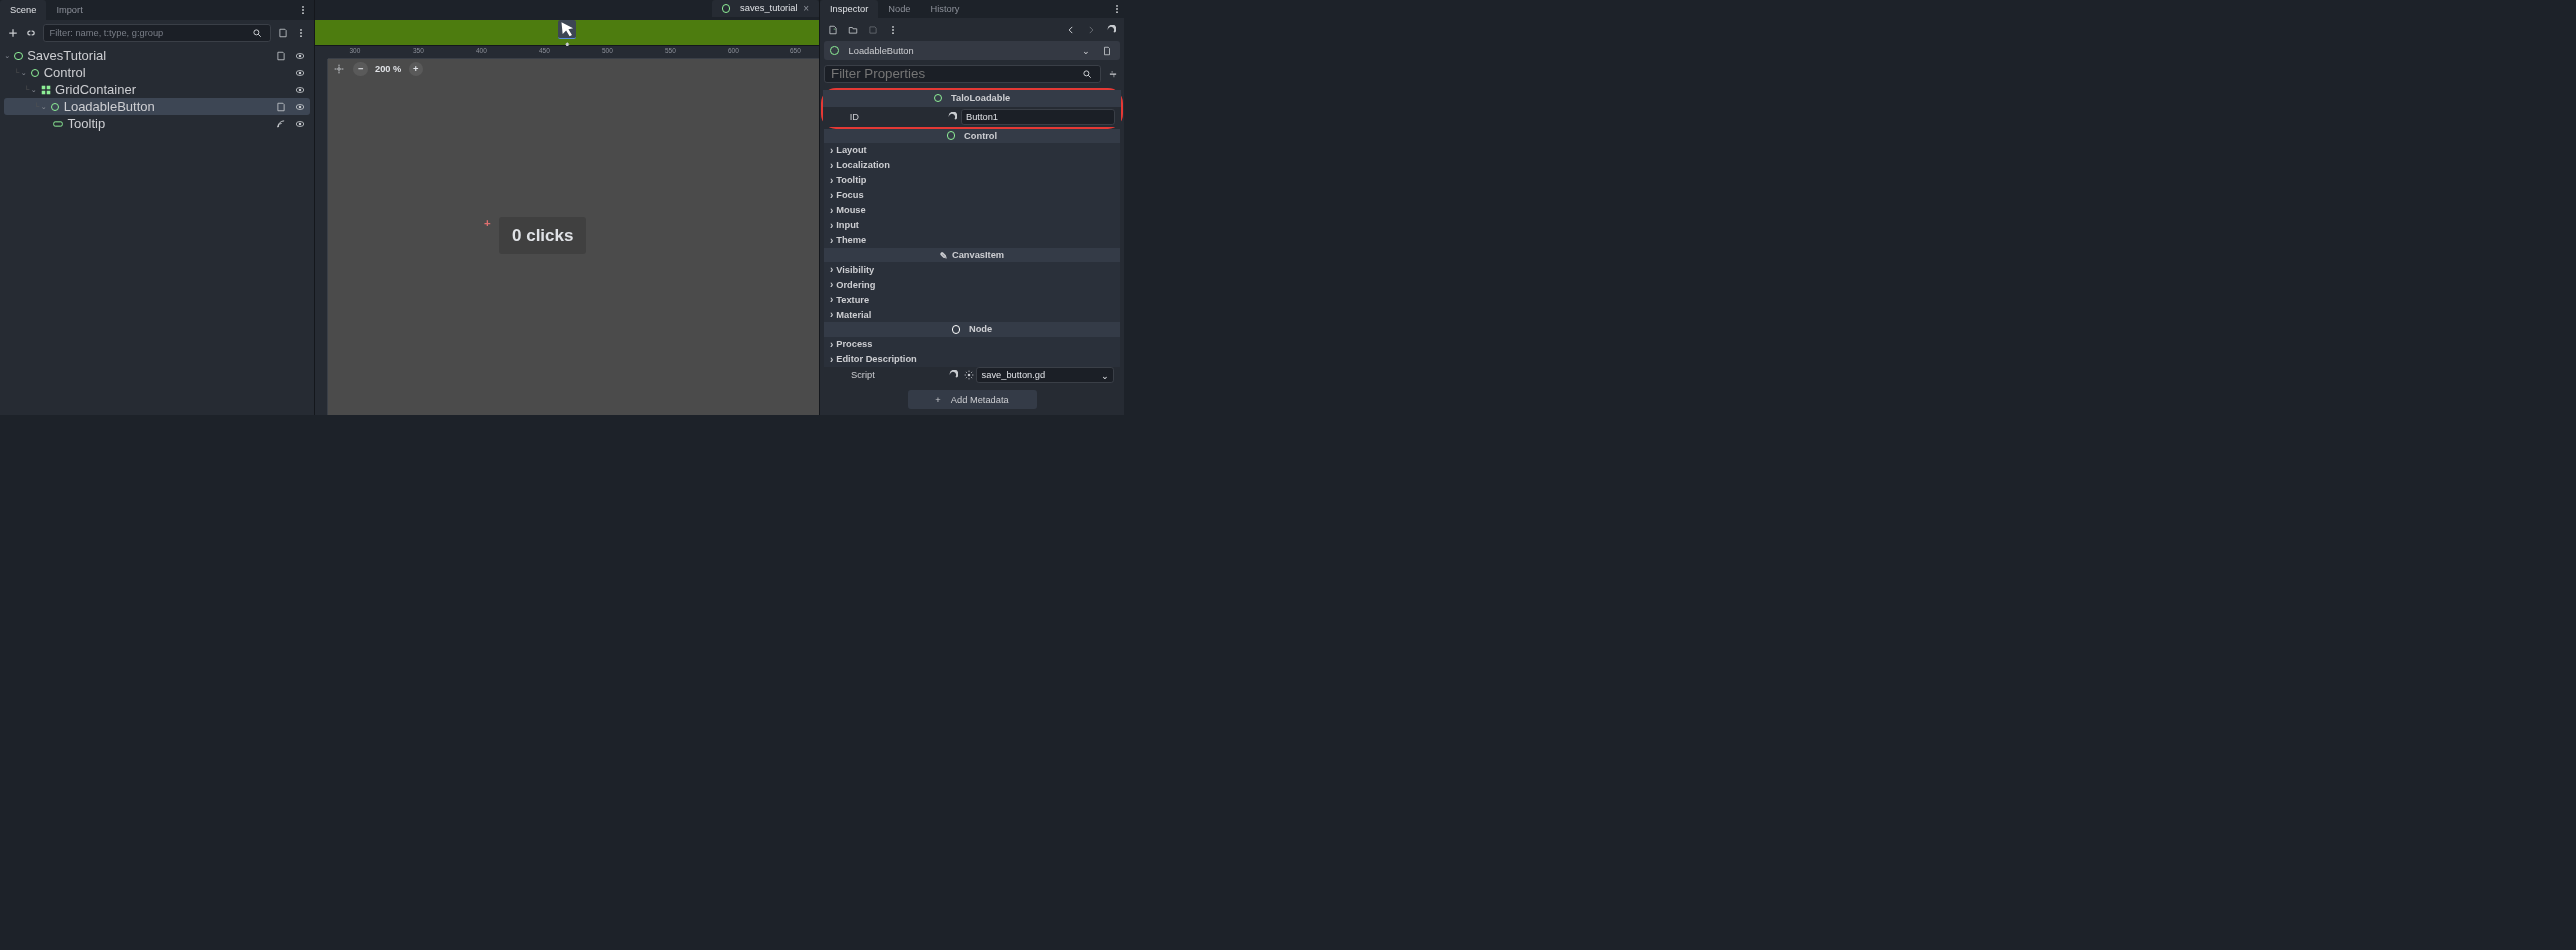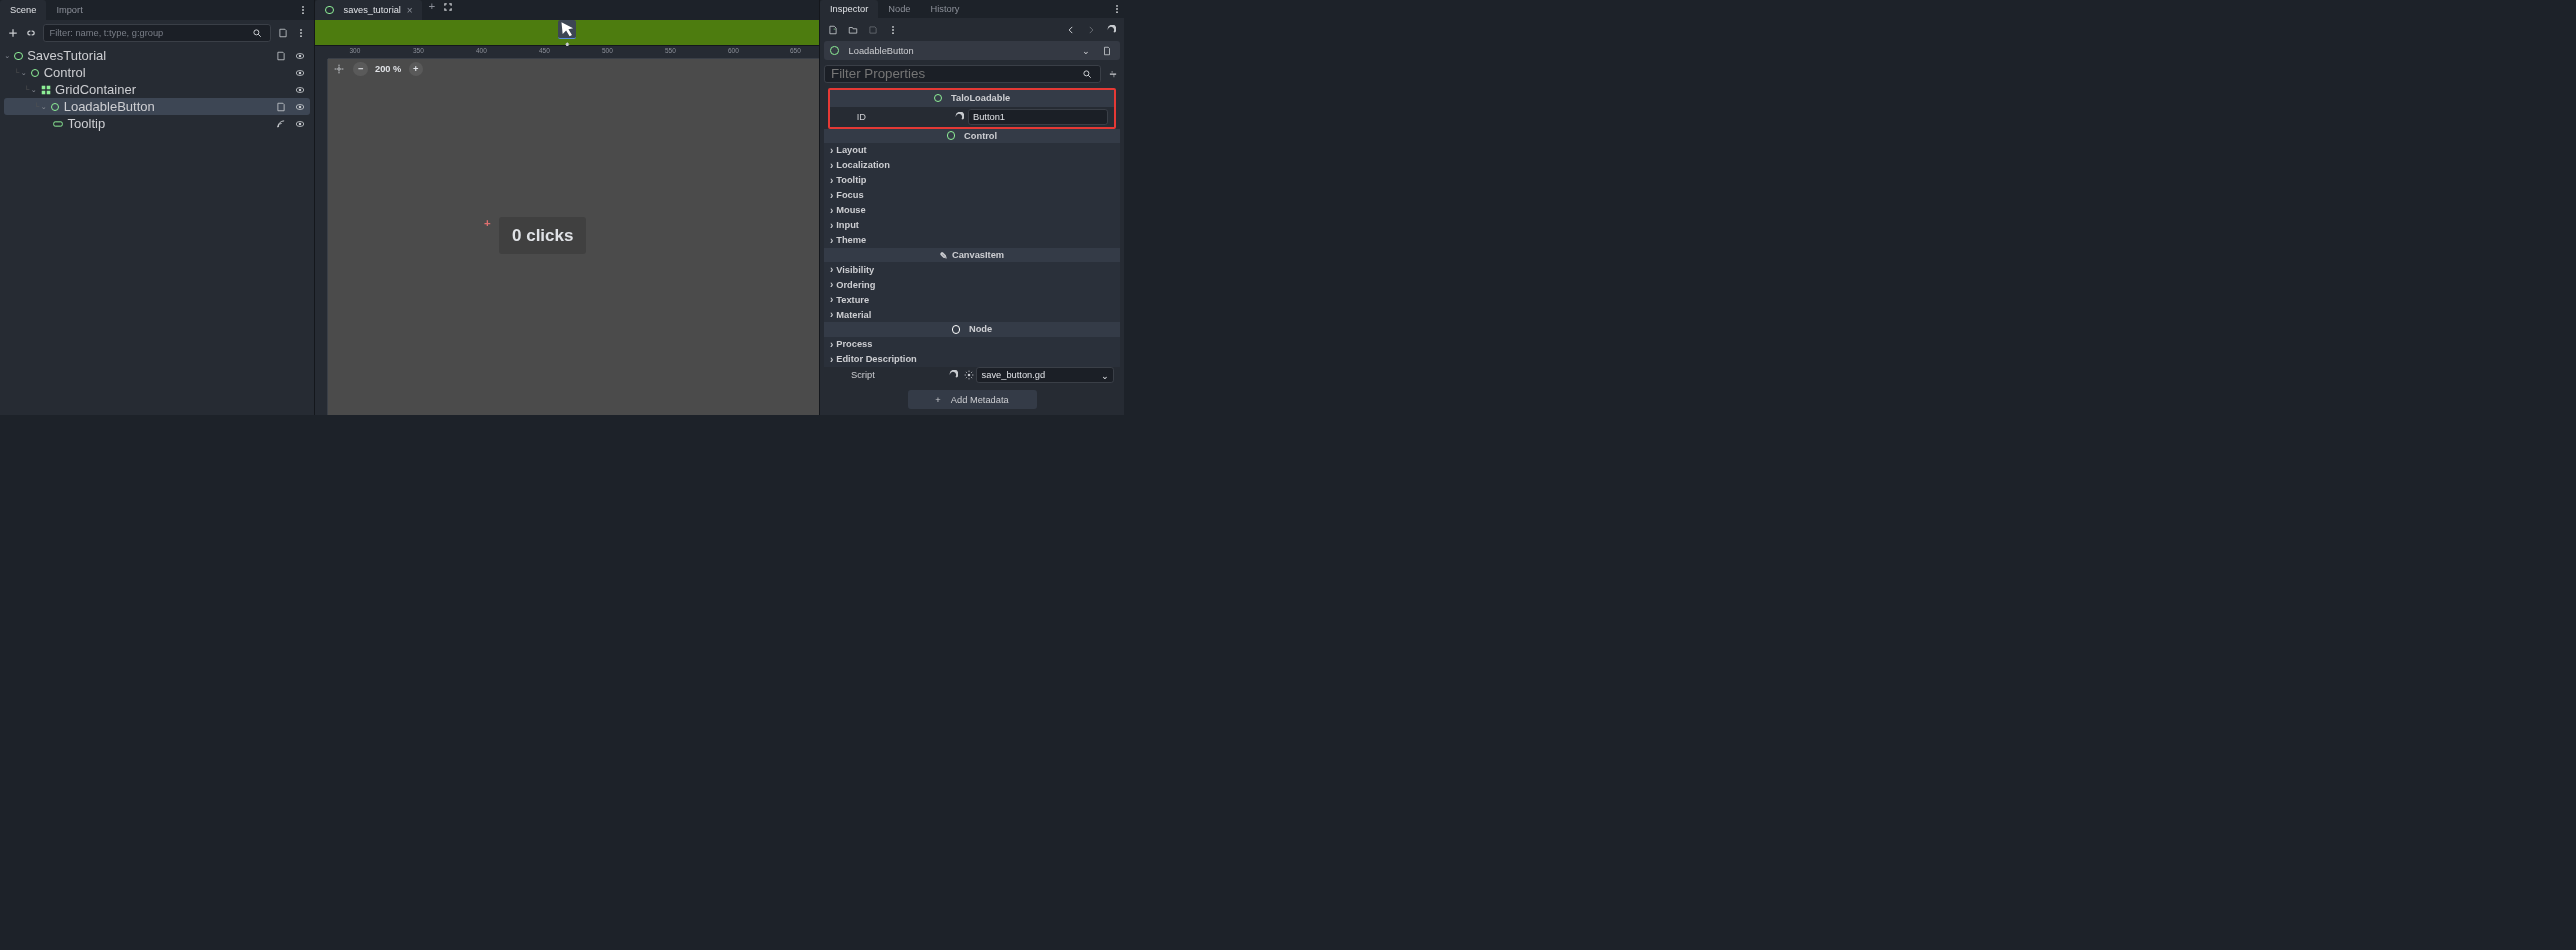--- a/index.html
+++ b/index.html
@@ -35,21 +35,21 @@
   .tree-indent { display: inline-block; }
   .tree-toggle { width: 10px; color: #8c9099; font-size: 7.2px; }
   .node-icon { width: 10px; height: 10px; margin-right: 4.3px; display:flex; align-items:center; justify-content:center; }
   .node-icon.circle { border: 1.1px solid #8eef97; border-radius: 50%; width:8.6px;height:8.6px;}
   .node-icon.grid { color:#8eef97; }
   .node-icon.btn { color:#8eef97; }
   .tree-label { flex: 1; font-size: 13px; }
   .tree-right { display: flex; gap: 4.3px; color: #c9ccd0; }
 
   
-  .center-tabs { display:flex; align-items:flex-start; height:20px; background:#1d2229; }
+  .center-tabs { display:flex; align-items:flex-end; height:20px; background:#1d2229;flex-direction:column; }
   .center-tabs .tab.active { background:#262b33; }
   .center-tabs .add-tab { width:18.6px; display:flex; align-items:center; justify-content:center; color:#8c9099; cursor:pointer; font-size:11.5px;}
   .canvas-toolbar { display:flex; align-items:center; gap:2.9px; height:26px; padding:0 7.2px; background:#4d7c0f; border-bottom:0.7px solid #14171c;flex-direction:column;}
   .tbtn { width:18.6px; height:18.6px; display:flex; align-items:center; justify-content:center; color:#c9ccd0; border-radius:2.2px; cursor:pointer;}
   .tbtn.sel { background:#3d4654; color:#fff; border-bottom:1.4px solid #5a8de0;}
   .tsep { width:0.7px; height:14.3px; background:#3a3f47; margin:0 2.9px;}
   .canvas-area { flex:1; position:relative; background:#4b4b4b; }
   .ruler-h { position:absolute; top:0; left:13px; right:0; height:13px; background:#262b33; border-bottom:0.7px solid #3a3f47; font-size:6.5px; color:#8c9099; overflow:hidden;}
   .ruler-h span { position:absolute; top:0.7px; }
   .ruler-v { position:absolute; top:13px; left:0; bottom:0; width:13px; background:#262b33; border-right:0.7px solid #3a3f47;}
@@ -60,21 +60,21 @@
   .clicks-btn { position:absolute; left:184px; top:171px; background:#404040; color:#e0e2e6; padding:8.6px 13px; font-size:17px; font-weight:600; border-radius:2.9px;}
 
   
   .insp-toolbar { display:flex; align-items:center; height:26px; gap:5.7px; padding:0 5.7px;}
   .insp-toolbar .spacer { flex:1; }
   .insp-node { display:flex; align-items:center; height:21.5px; background:#343943; margin:0 4.3px; border-radius:2.9px; padding:0 5.7px; gap:5.7px;}
   .insp-node .dd { margin-left:auto; }
   .insp-filter { display:flex; align-items:center; margin:4.3px 4.3px; gap:4.3px;}
   .insp-filter .fbox { flex:1; display:flex; align-items:center; background:#1b1f26; border:0.7px solid #3a3f47; border-radius:2.9px; height:18.6px; padding:0 5.7px;}
   .insp-filter input { flex:1; background:transparent; border:none; color:#cdced2; outline:none;}
-  .hlbox { border:2.9px solid #e53935; border-radius:2px; margin:0 8px;}
+  .hlbox { border:2.9px solid #e53935; border-radius:15px; margin:0 1px;}
   .cat-row { display:flex; align-items:center; justify-content:center; gap:4.3px; height:17px; background:#343b47; font-size:9.3px; font-weight:600;}
   .prop-row { display:flex; align-items:center; height:20px; padding:0 5.7px; background:#262b33;}
   .prop-row .pname { width:115px;padding-left:21px;}
   .prop-row .preset { width:17px; color:#c9ccd0;}
   .prop-row .pval { flex:1; background:#1b1f26; border:0.7px solid #3a3f47; border-radius:2.9px; height:16px; padding:0 4.3px; color:#e0e2e6; display:flex; align-items:center;}
   .fold-row { display:flex; align-items:center; height:15px; padding:0 5.7px; background:#2a303a; cursor:pointer; font-weight:600;}
   .fold-row::before { content:"›"; margin-right:2.9px; color:#c9ccd0; font-size:10px;}
   .cat-sep { display:flex; align-items:center; justify-content:center; gap:4.3px; height:16px; background:#343b47; font-weight:600; margin:0; }
   .add-meta { display:flex; align-items:center; justify-content:center; gap:10px; height:21.5px; margin:5.7px auto; background:#343b47; border-radius:2.9px; width:129px; cursor:pointer;}
   svg { fill: currentColor; }

